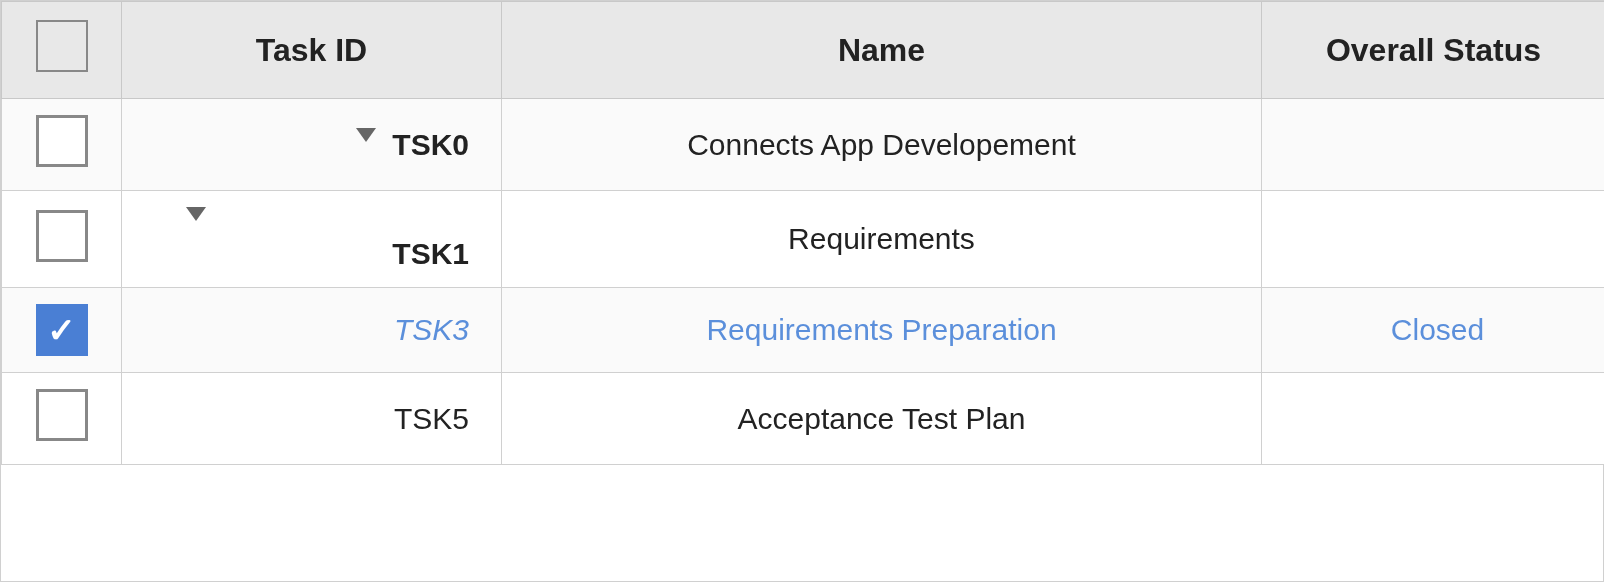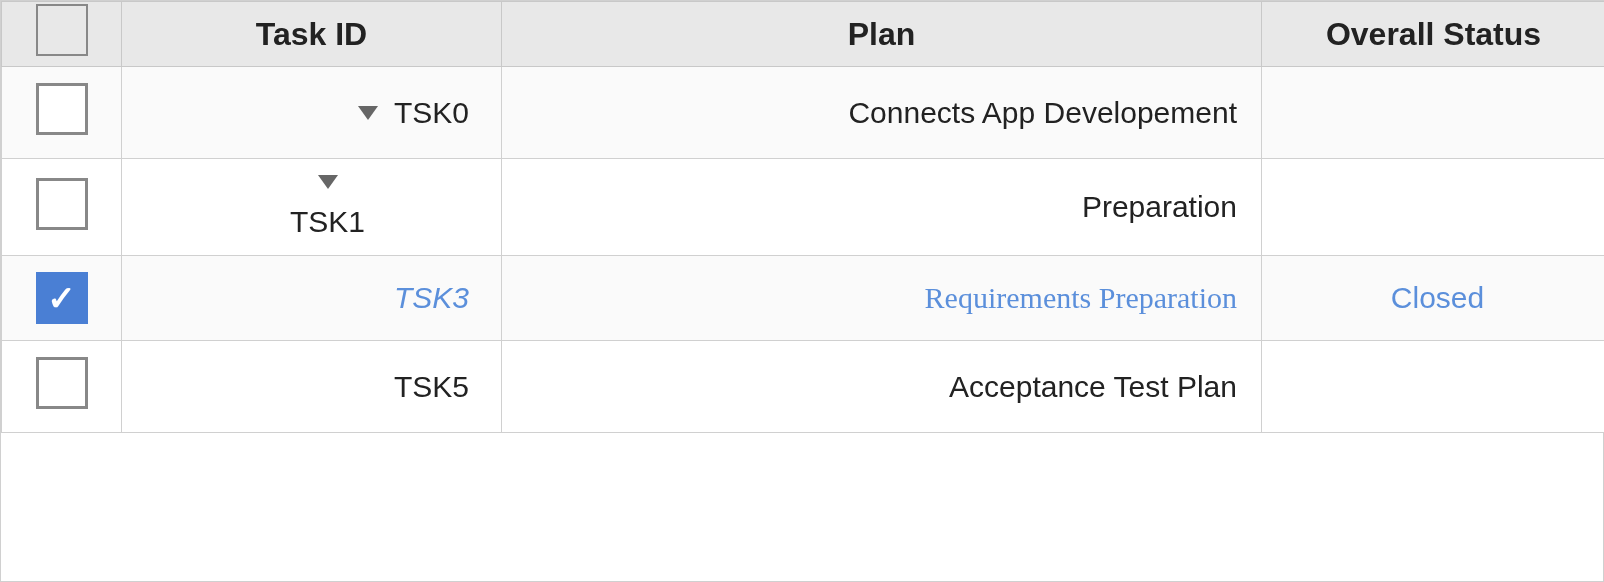--- a/index.html
+++ b/index.html
@@ -33,21 +33,21 @@
     col.col-check { width: 120px; }
     col.col-taskid { width: 380px; }
     col.col-name { width: 760px; }
     col.col-status { width: 344px; }
 
     thead tr {
       background: #e8e8e8;
     }
 
     thead th {
-      padding: 2px 24px;
+      padding: 18px 24px;
       font-size: 32px;
       font-weight: 700;
       color: #222222;
       border: 1px solid #c8c8c8;
       text-align: center;
     }
 
     thead th.col-check-header {
       text-align: center;
     }
@@ -72,21 +72,21 @@
     .cell-check {
       text-align: center;
     }
 
     .cell-taskid {
       text-align: right;
       padding-right: 32px;
     }
 
     .cell-name {
-      text-align: right;
+      text-align: center;
     }
 
     .cell-status {
       text-align: center;
       padding-left: 32px;
     }
 
     
     .checkbox-unchecked {
       display: inline-block;
@@ -119,23 +119,23 @@
       display: inline-block;
       width: 52px;
       height: 52px;
       border: 2px solid #888888;
       background: #e8e8e8;
     }
 
     
     .task-id-with-arrow {
       display: flex;
-      align-items: center;
       justify-content: flex-end;
       gap: 16px;
+      font-weight: bold;
     }
 
     .arrow-down {
       display: inline-block;
       width: 0;
       height: 0;
       border-left: 10px solid transparent;
       border-right: 10px solid transparent;
       border-top: 14px solid #666666;
     }
@@ -150,21 +150,21 @@
       <col class="col-taskid">
       <col class="col-name">
       <col class="col-status">
     </colgroup>
     <thead>
       <tr>
         <th class="col-check-header">
           <span class="checkbox-header"></span>
         </th>
         <th>Task ID</th>
-        <th>Plan</th>
+        <th>Name</th>
         <th>Overall Status</th>
       </tr>
     </thead>
     <tbody id="table-body">
     <tr>
           <td class="cell-check"><span class="checkbox-unchecked"></span></td>
           <td class="cell-taskid">
             <div class="task-id-with-arrow">
               <span class="arrow-down"></span>
               <span>TSK0</span>
@@ -174,27 +174,27 @@
           <td class="cell-status"></td>
         </tr>
         <tr>
           <td class="cell-check"><span class="checkbox-unchecked"></span></td>
           <td class="cell-taskid">
             <div class="task-id-with-arrow" style="padding-left: 40px; flex-direction: column;">
               <span class="arrow-down"></span>
               <span>TSK1</span>
             </div>
           </td>
-          <td class="cell-name">Preparation</td>
+          <td class="cell-name">Requirements</td>
           <td class="cell-status"></td>
         </tr>
         <tr>
           <td class="cell-check"><span class="checkbox-checked"></span></td>
           <td class="cell-taskid"><span style="color: rgb(91, 143, 219); font-style: italic;">TSK3</span></td>
-          <td class="cell-name" style="color: rgb(91, 143, 219); font-family: Liberation Serif, serif;">Requirements Preparation</td>
+          <td class="cell-name" style="color: rgb(91, 143, 219);">Requirements Preparation</td>
           <td class="cell-status" style="color: rgb(91, 143, 219);">Closed</td>
         </tr>
         <tr>
           <td class="cell-check"><span class="checkbox-unchecked"></span></td>
           <td class="cell-taskid"><span>TSK5</span></td>
           <td class="cell-name">Acceptance Test Plan</td>
           <td class="cell-status"></td>
         </tr>
       </tbody>
   </table>

